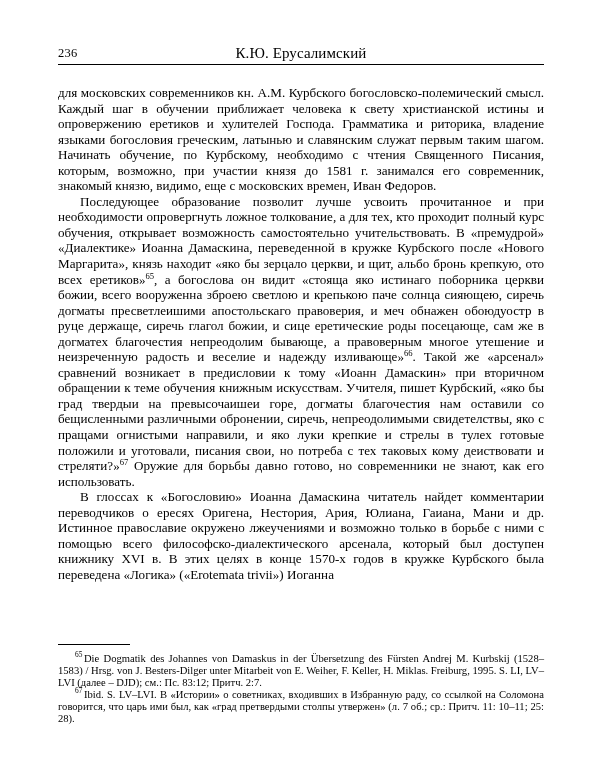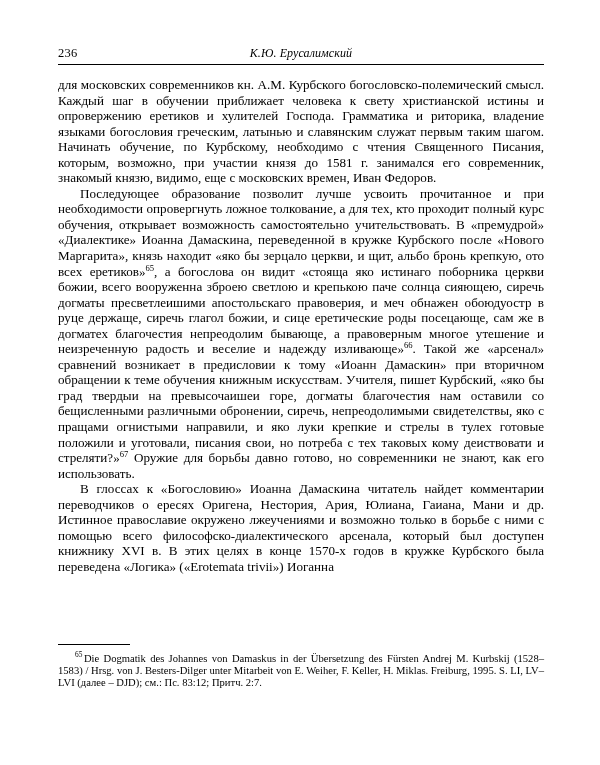--- a/index.html
+++ b/index.html
@@ -37,34 +37,33 @@
   .folio {
     font-size: 12.5px;
     letter-spacing: 0.2px;
     line-height: 18px;
   }
   .head-author {
     position: absolute;
     left: 0;
     right: 0;
     text-align: center;
-    font-style: italic;
-    font-size: 12px;
+    font-size: 15px;
     line-height: 18px;
     letter-spacing: 0.1px;
   }
   .head-rule {
     margin-top: 2px;
     border-top: 1.4px solid #000;
     width: 100%;
   }
 
   
   .body-text {
-    margin-top: 12px;
+    margin-top: 20px;
     font-size: 13.1px;
     line-height: 15.55px;
     text-align: justify;
     text-justify: inter-word;
     hyphens: manual;
   }
   .body-text p {
     margin: 0;
     text-indent: 22px;
   }
@@ -127,15 +126,16 @@
 
     </div>
   </div>
 
   <div class="footnotes">
     <div class="fn-rule"></div>
 
     <p class="note"><sup class="fn">65</sup><span>Die Dogmatik des Johannes von Damaskus in der Übersetzung des Fürsten Andrej M. Kurbskij (1528–1583) / Hrsg. von J. Besters-Dilger unter Mitarbeit von E. Weiher, F. Keller, H. Miklas. Freiburg, 1995. S. LI, LV–LVI (далее – DJD); см.: Пс. 83:12; Притч. 2:7.</span></p>
 
 
+    <p class="note"><sup class="fn">67</sup><span>Ibid. S. LV–LVI. В «Истории» о советниках, входивших в Избранную раду, со ссылкой на Соломона говорится, что царь ими был, как «град претвердыми столпы утвержен» (л. 7 об.; ср.: Притч. 11: 10–11; 25: 28).</span></p>
   </div>
 
 </div>
 
 </body></html>

